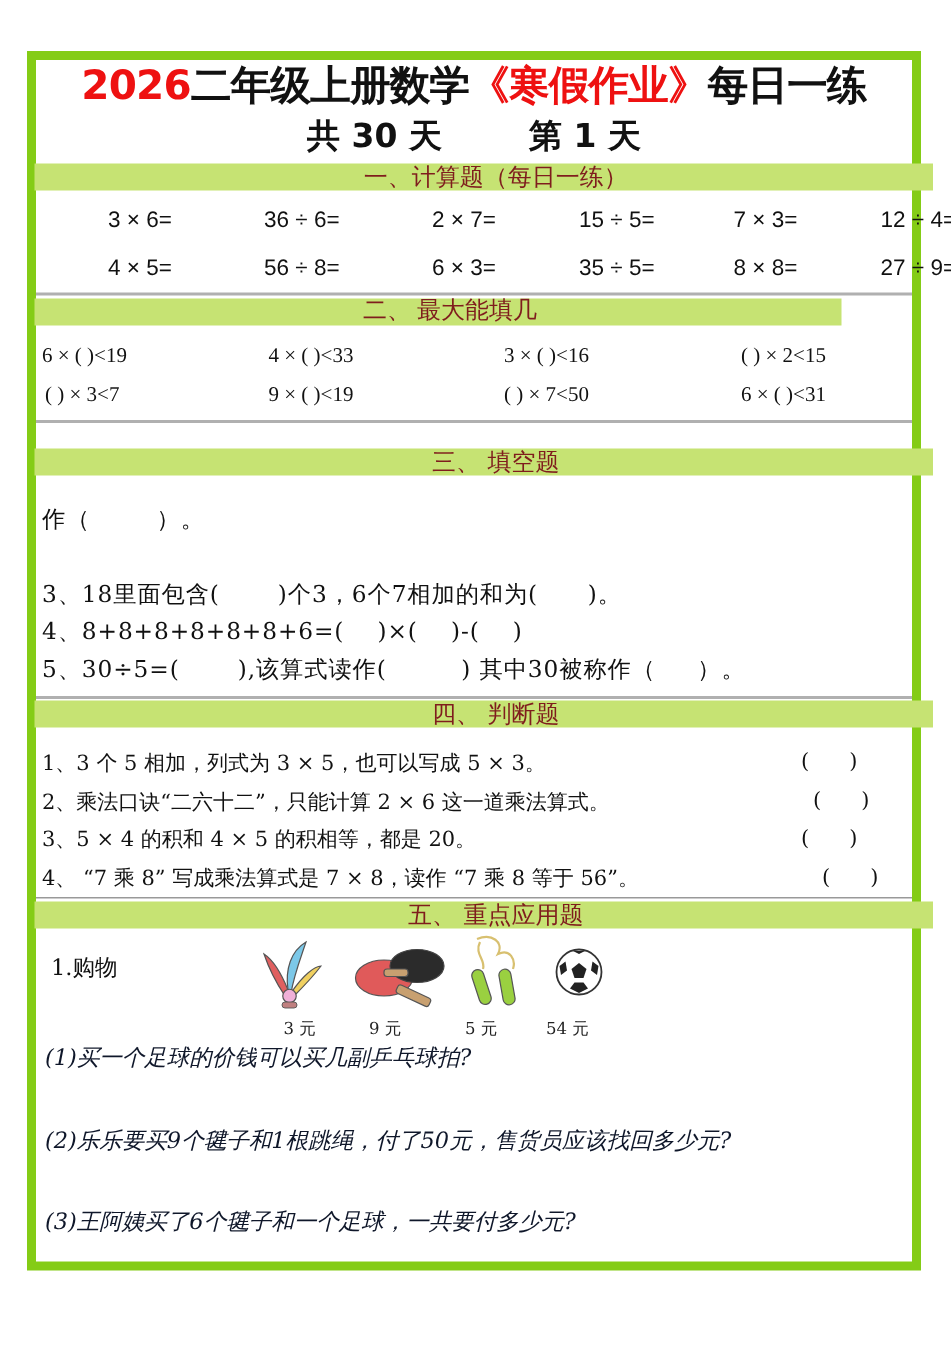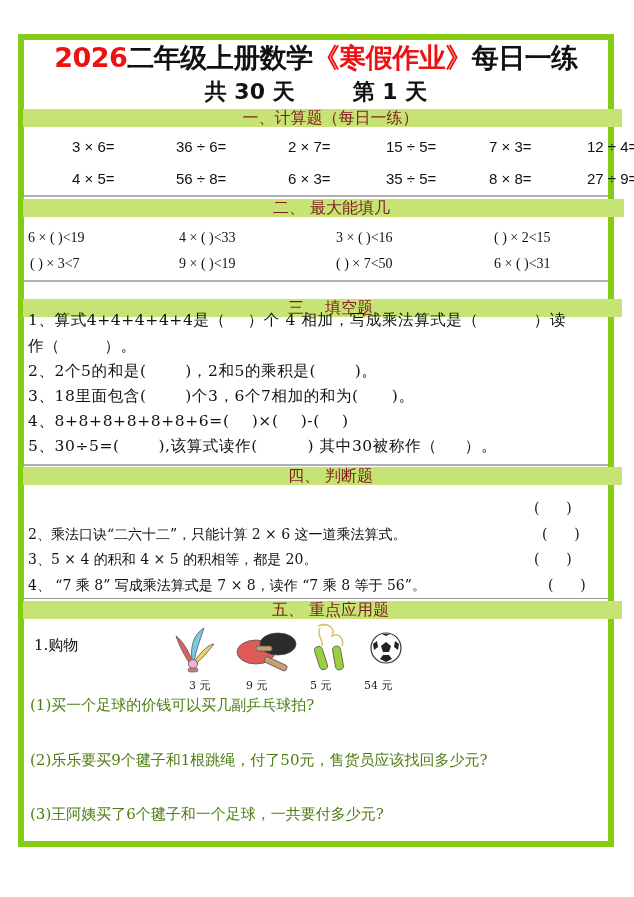--- a/index.html
+++ b/index.html
@@ -18,21 +18,21 @@
           font-size:16px; line-height:18px; padding-left:16px; box-sizing:border-box;
           font-family:"DejaVu Serif", serif; color:#7f1d1d;text-align:center; }
   .sep { position:absolute; left:0; width:100%; height:2px; background:#b0b0b0; }
   .calc-row { position:absolute; left:0; width:100%; font-family:"Liberation Sans", sans-serif; font-size:15px; }
   .calc-row span { position:absolute; white-space:nowrap;margin-left:42px; }
   .fill-row { position:absolute; left:0; width:100%; font-family:"Liberation Serif", serif; font-size:14px; }
   .fill-row span { position:absolute; white-space:nowrap; }
   .blank-line { position:absolute; left:4px; font-size:15.5px; white-space:pre; letter-spacing:0.6px; }
   .judge-line { position:absolute; left:4px; font-size:14px; white-space:pre; }
   .paren { position:absolute; font-size:14px; white-space:pre; }
-  .app-line { position:absolute; left:6px; font-size:15px; white-space:pre; color:#4d7c0f; }
+  .app-line { position:absolute; left:6px; font-size:15px; white-space:pre; color:#0f172a;font-style:italic; }
   .price { position:absolute; font-size:11px; color:#222; white-space:nowrap; }
   .shop-label { position:absolute; left:10px; top:596px; font-size:15px; }
 </style>
 </head>
 <body>
 
 <div class="page">
 
   <div class="title">
     <span class="red">2026</span><span>二年级上册数学</span><span class="red">《寒假作业》</span><span>每日一练</span>
@@ -53,45 +53,44 @@
   <div class="calc-row" style="top:130px;">
     <span style="left:6px">4 × 5=</span>
     <span style="left:110px">56 ÷ 8=</span>
     <span style="left:222px">6 × 3=</span>
     <span style="left:320px">35 ÷ 5=</span>
     <span style="left:423px">8 × 8=</span>
     <span style="left:521px">27 ÷ 9=</span>
   </div>
   <div class="sep" style="top:155px;"></div>
 
-  <div class="band" style="top:159px; width:601px;">二、 最大能填几</div>
+  <div class="band" style="top:159px; width:538px;font-family:Liberation Serif, serif;">二、 最大能填几</div>
   <div class="fill-row" style="top:190px;">
     <span style="left:4px">6 × (    )&lt;19</span>
     <span style="left:155px">4 × (    )&lt;33</span>
     <span style="left:312px">3 × (    )&lt;16</span>
     <span style="left:470px">(    ) × 2&lt;15</span>
   </div>
   <div class="fill-row" style="top:216px;">
     <span style="left:6px">(    ) × 3&lt;7</span>
     <span style="left:155px">9 × (    )&lt;19</span>
     <span style="left:312px">(    ) × 7&lt;50</span>
     <span style="left:470px">6 × (    )&lt;31</span>
   </div>
   <div class="sep" style="top:240px;"></div>
 
   <div class="band" style="top:243px;margin-top:16px;">三、 填空题</div>
-  <div class="blank-line" style="top:270px;">1、算式4+4+4+4+4是（    ）个 4 相加，写成乘法算式是（          ）读</div>
   <div class="blank-line" style="top:296px;">作（        ）。</div>
-  <div class="blank-line" style="top:321px;">2、2个5的和是(       )，2和5的乘积是(       )。</div>
   <div class="blank-line" style="top:346px;">3、18里面包含(       )个3，6个7相加的和为(      )。</div>
   <div class="blank-line" style="top:371px;">4、8+8+8+8+8+8+6=(    )×(    )-(    )</div>
   <div class="blank-line" style="top:396px;">5、30÷5=(       ),该算式读作(         ) 其中30被称作（     ）。</div>
   <div class="sep" style="top:424px;"></div>
 
   <div class="band" style="top:427px;">四、 判断题</div>
+  <div class="judge-line" style="top:460px;">1、3 个 5 相加，列式为 3 × 5，也可以写成 5 × 3。</div>
   <div class="paren" style="left:510px; top:460px;">(      )</div>
   <div class="judge-line" style="top:486px;">2、乘法口诀“二六十二”，只能计算 2 × 6 这一道乘法算式。</div>
   <div class="paren" style="left:518px; top:486px;">(      )</div>
   <div class="judge-line" style="top:511px;">3、5 × 4 的积和 4 × 5 的积相等，都是 20。</div>
   <div class="paren" style="left:510px; top:511px;">(      )</div>
   <div class="judge-line" style="top:537px;">4、 “7 乘 8” 写成乘法算式是 7 × 8，读作 “7 乘 8 等于 56”。</div>
   <div class="paren" style="left:524px; top:537px;">(      )</div>
   <div class="sep" style="top:558px; height:1px; background:#999;"></div>
 
   <div class="band" style="top:561px;">五、 重点应用题</div>

